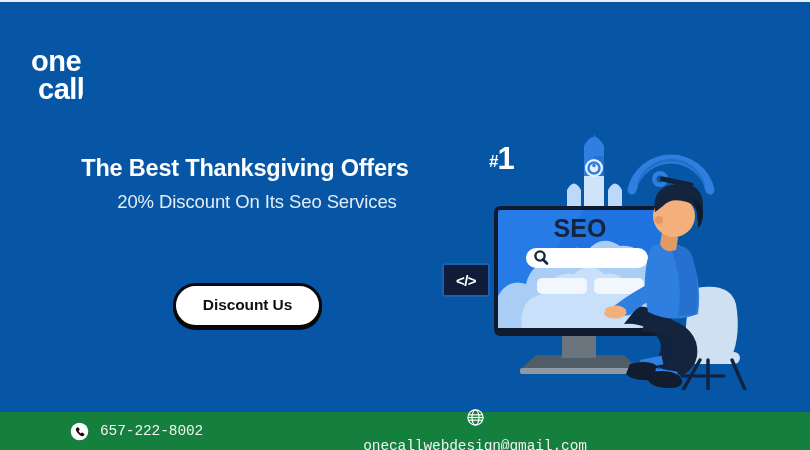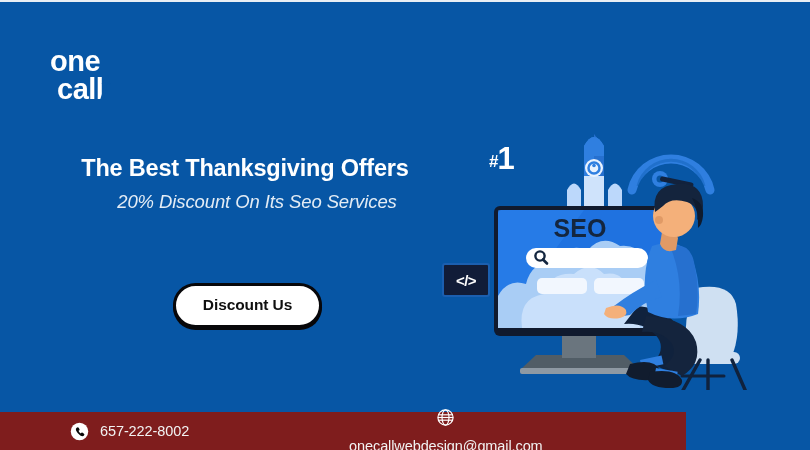--- a/index.html
+++ b/index.html
@@ -26,21 +26,21 @@
     position: absolute;
     left: 0; top: 0;
     width: 810px; height: 2px;
     background: #e9eef4;
     z-index: 40;
   }
 
   
   .logo {
     position: absolute;
-    left: 50px;
+    left: 31px;
     top: 48px;
     width: 130px;
     height: 58px;
     z-index: 20;
   }
   .logo-line {
     display: block;
     color: #ffffff;
     font-weight: bold;
     letter-spacing: -0.5px;
@@ -78,21 +78,20 @@
     line-height: 1.15;
   }
   .subhead {
     margin: 9px 0 0 0;
     color: #e3ecf5;
     font-size: 18.5px;
     font-weight: normal;
     letter-spacing: -0.1px;
     line-height: 1.2;
     padding-left: 24px;
-    font-style: italic;
   }
 
   .cta-wrap {
     position: absolute;
     left: 0;
     top: 283px;
     width: 495px;
     text-align: center;
     z-index: 20;
   }
@@ -155,26 +154,27 @@
     font-size: 15px;
     font-weight: bold;
     letter-spacing: -0.5px;
   }
 
   
   .footer {
     position: absolute;
     left: 0;
     bottom: 0;
-    width: 686px;
+    width: 810px;
     height: 38px;
-    background: #7f1d1d;
+    background: #15803d;
     z-index: 30;
     display: flex;
     align-items: center;
+    font-family: Liberation Mono, monospace;
   }
   .foot-item {
     display: flex;
     align-items: center;
     gap: 11px;
     color: #f2f2f2;
     font-size: 14.5px;
     letter-spacing: -0.1px;
     white-space: nowrap;
   }

